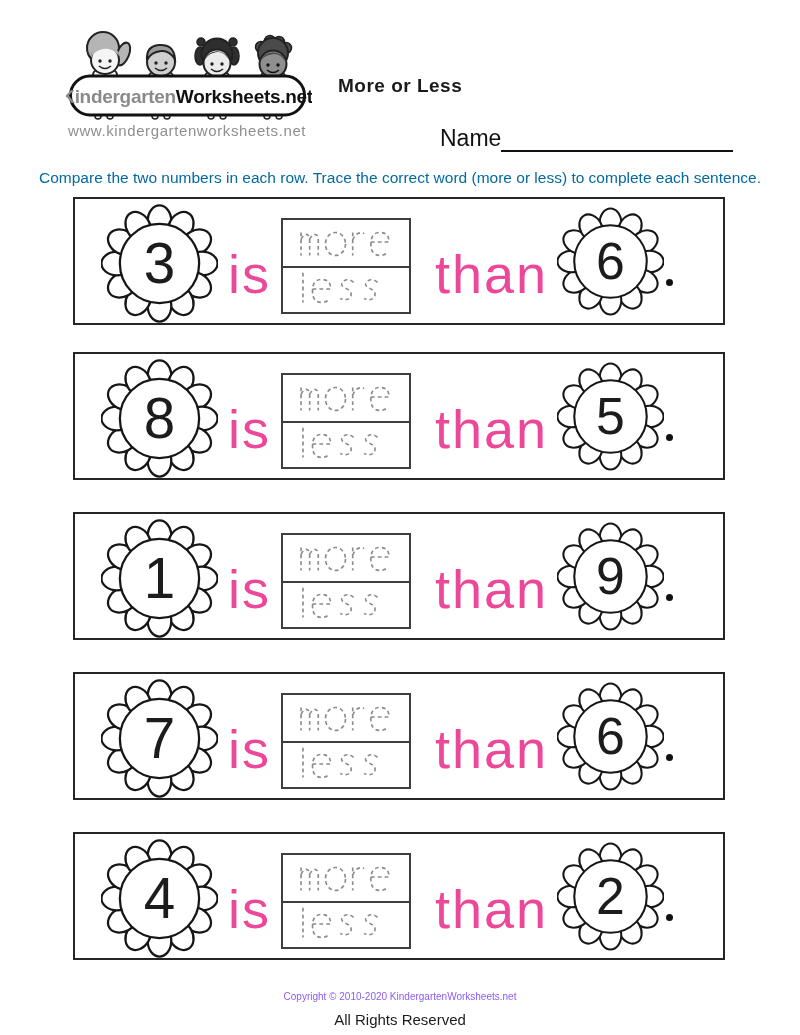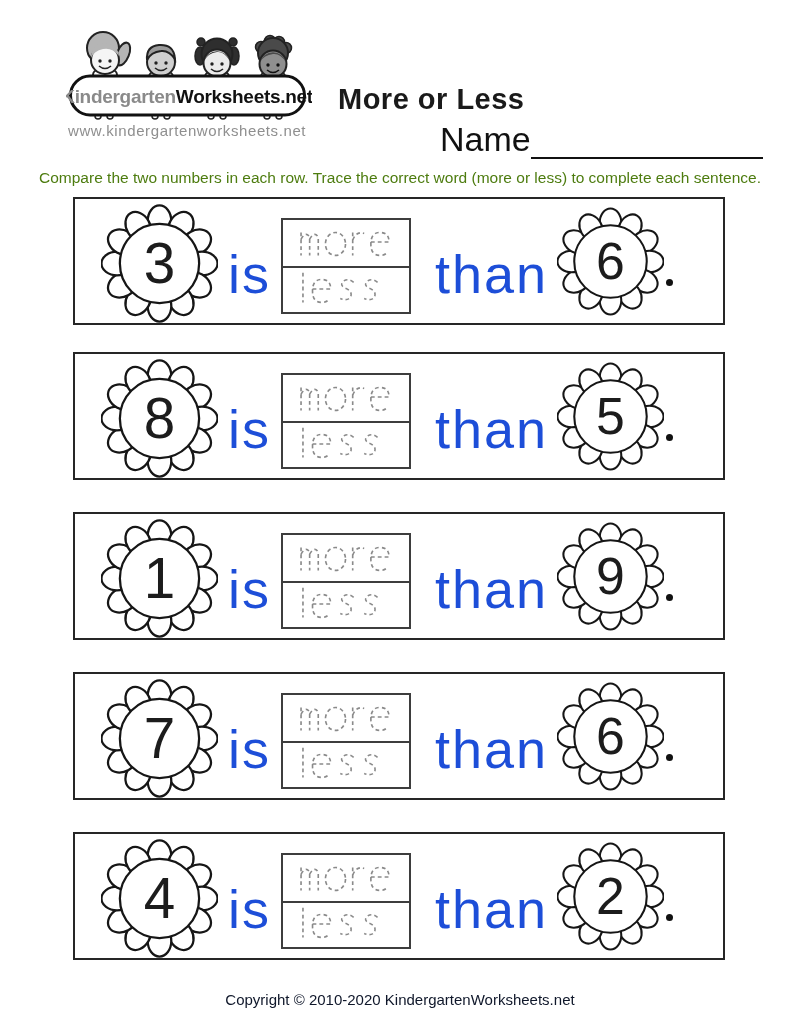--- a/index.html
+++ b/index.html
@@ -7,50 +7,50 @@
   .page {
     position:relative; width:800px; height:1035px; background:#fff;
     font-family:"Liberation Sans", sans-serif; color:#1a1a1a; overflow:hidden;
   }
   .abs { position:absolute; }
 
   
   .logo-svg { left:66px; top:20px; width:246px; height:102px; }
   .website-url { left:68px; top:122px; font-size:15px; color:#8f8f8f; letter-spacing:0.6px;text-align:center; }
   .page-title { left:336px; top:26px; font-size:33px; color:#111; letter-spacing:0.5px; }
-  .page-subtitle { left:338px; top:75px; font-size:29px; font-weight:bold; letter-spacing:0.5px; color:#1a1a1a;margin-top:8px; }
+  .page-subtitle { left:338px; top:75px; font-size:19px; font-weight:bold; letter-spacing:0.5px; color:#1a1a1a; }
   .name-row { left:440px; top:120px; display:flex; align-items:flex-end; }
-  .name-label { font-size:34px; color:#111; }
+  .name-label { font-size:23px; color:#111; }
   .name-line { display:inline-block; width:232px; height:32px; border-bottom:2px solid #111; }
-  .instructions { left:0; top:169px; width:800px; text-align:center; font-size:15.5px; color:#4d7c0f; }
+  .instructions { left:0; top:169px; width:800px; text-align:center; font-size:15.5px; color:#0369a1; }
 
   
   .rows-wrap { left:73px; top:197px; width:652px; }
   .row { position:relative; height:128px; border:2px solid #262626; background:#fff; }
   .row + .row { margin-top:27px; }
   .row:nth-child(n+3) { margin-top:32px; }
 
   .flower { position:absolute; }
   .flower-left  { left:26px;  top:5px;  width:117px; height:119px; }
   .flower-right { left:482px; top:8px;  width:107px; height:109px; }
   .flower-num { font-size:60px; font-weight:300; fill:#1c1c1c; font-family:"Liberation Sans",sans-serif; }
 
-  .conn-word { position:absolute; font-size:54px; font-weight:300; line-height:1; color:#1d4ed8; letter-spacing:2px; }
+  .conn-word { position:absolute; font-size:54px; font-weight:300; line-height:1; color:#ec4899; letter-spacing:2px; }
   .word-is   { left:153px; top:48px; }
   .word-than { left:360px; top:48px; }
   .period    { left:591px; top:80px; width:7px; height:7px; border-radius:50%; background:#111; position:absolute; }
 
   .trace-box { position:absolute; left:206px; top:19px; width:130px; height:96px;
                border:2px solid #3d3d3d; display:grid; grid-template-rows:1fr 1fr; background:#fff; }
   .trace-cell { display:flex; align-items:center; justify-content:center; }
   .trace-cell + .trace-cell { border-top:2px solid #3d3d3d; }
   .trace-word { width:116px; height:44px; }
 
   
-  .footer-line1 { left:0; top:991px;  width:800px; text-align:center; font-size:15px; color:#0f172a; }
+  .footer-line1 { left:0; top:991px;  width:800px; text-align:center; font-size:10px; color:#8b5cf6; }
   .footer-line2 { left:0; top:1011px; width:800px; text-align:center; font-size:15px; color:#1c1c1c; }
 
   .defs-hidden { position:absolute; width:0; height:0; overflow:hidden; }
 </style>
 </head>
 <body>
 
 <svg class="defs-hidden" aria-hidden="true">
   <defs>
     <g id="flowerShape" stroke="#161616" stroke-width="2.4" fill="#ffffff">
@@ -291,14 +291,15 @@
       <svg class="flower flower-right" viewBox="0 0 124 126">
         <use href="#flowerShape"></use>
         <text class="flower-num" x="62" y="63" text-anchor="middle" dominant-baseline="central">2</text>
       </svg>
       <span class="period"></span>
     </div>
 
   </div>
 
   <div class="abs footer-line1">Copyright © 2010-2020 KindergartenWorksheets.net</div>
+  <div class="abs footer-line2">All Rights Reserved</div>
 
 </div>
 
 </body></html>

